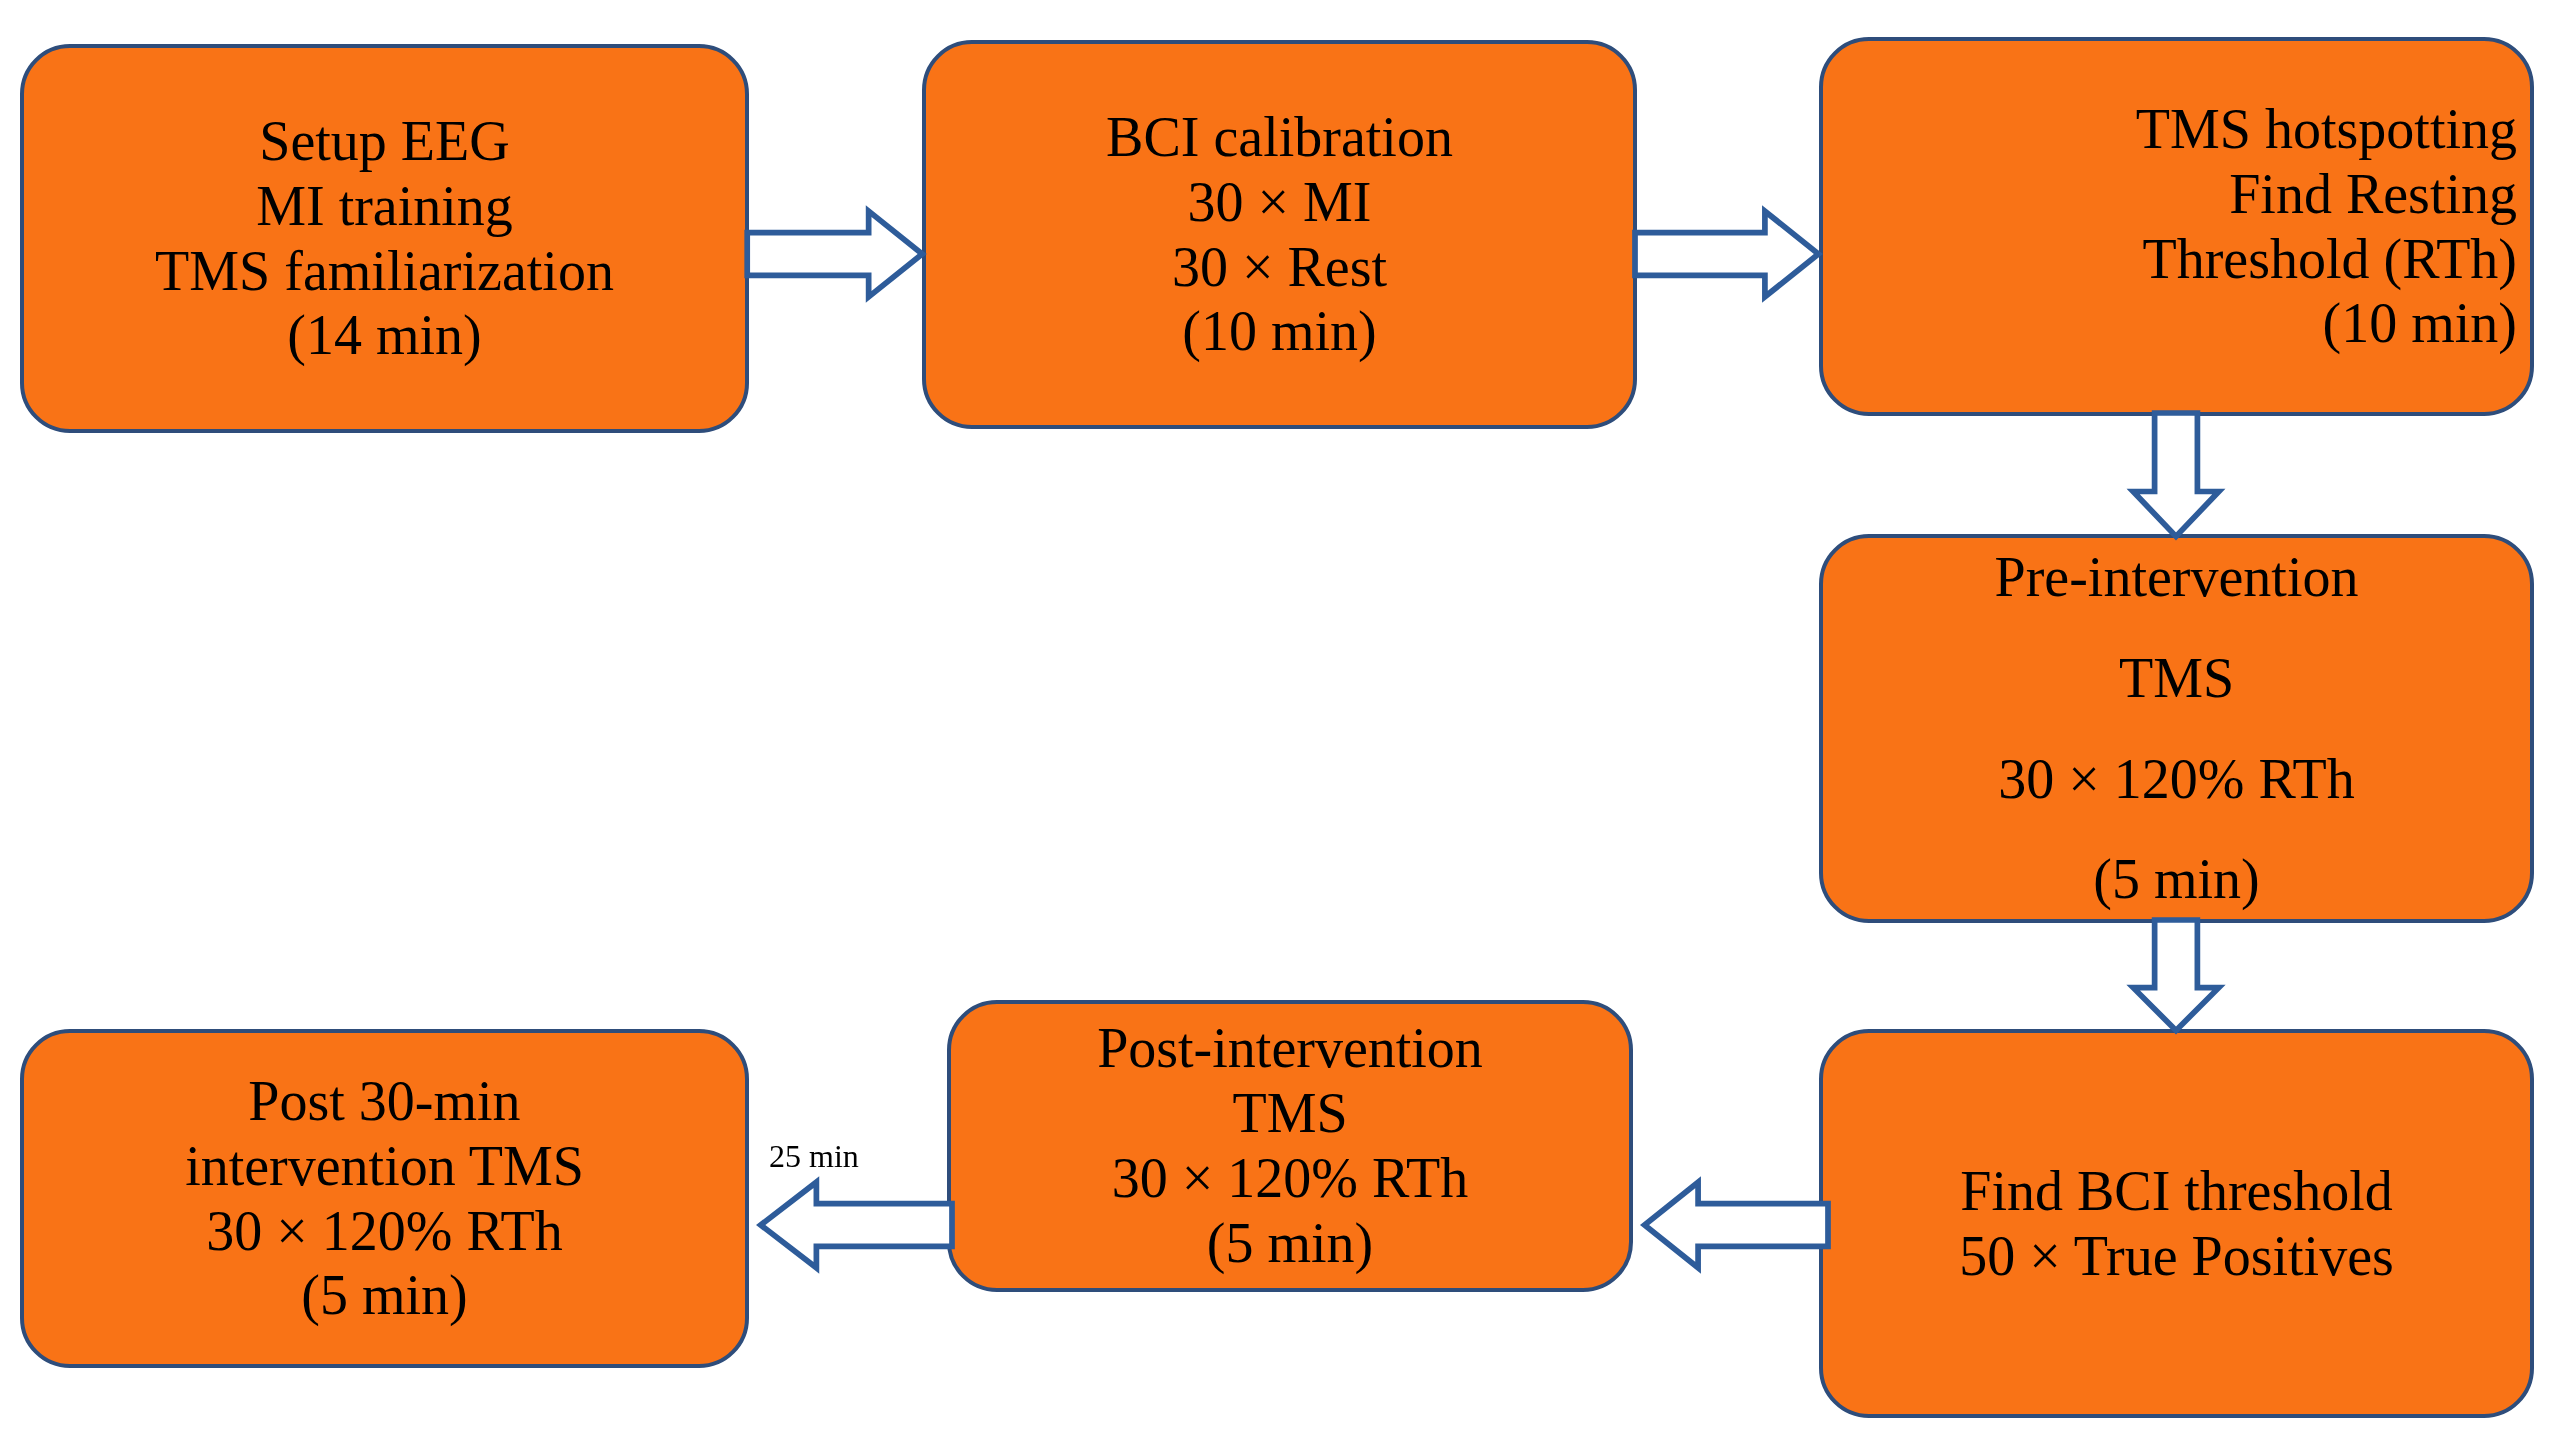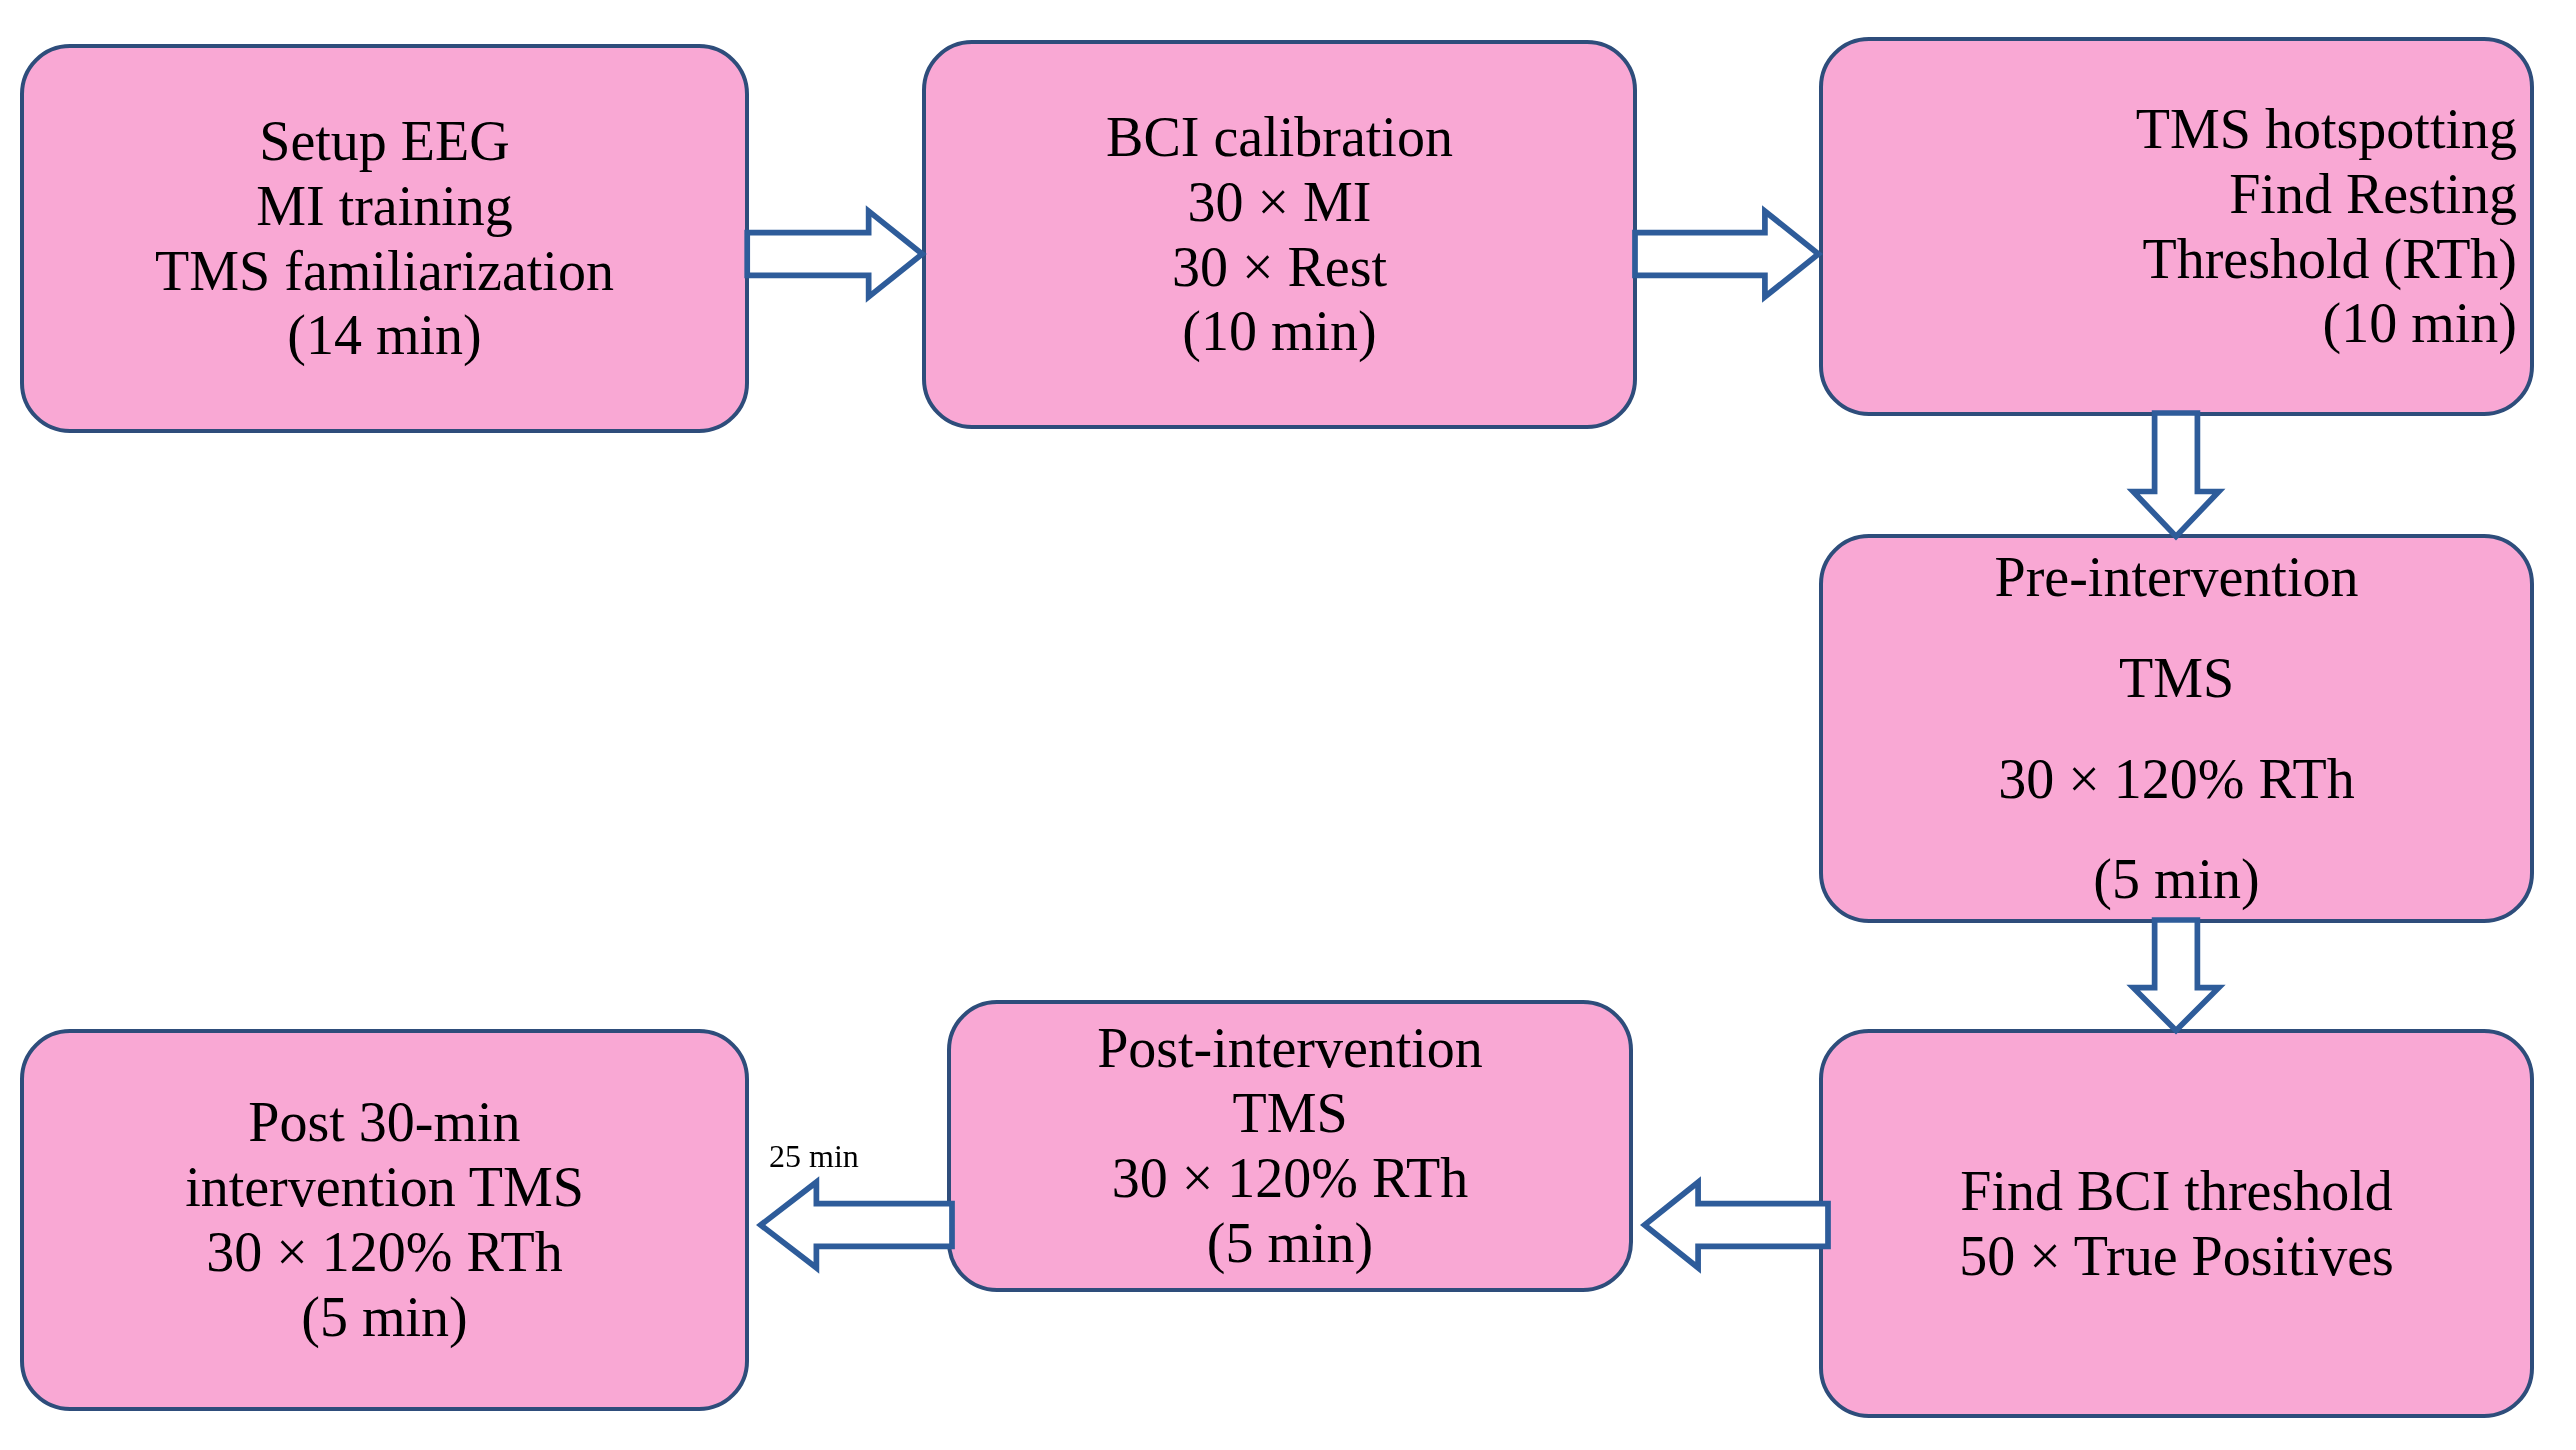--- a/index.html
+++ b/index.html
@@ -14,21 +14,21 @@
     height: 1451px;
     background: #ffffff;
     overflow: hidden;
     font-family: "Liberation Serif", "DejaVu Serif", serif;
   }
   .node {
     position: absolute;
     box-sizing: border-box;
     border: 4.3px solid #2E4D7B;
     border-radius: 50px;
-    background: #f9a8d4;
+    background: #f97316;
     display: flex;
     flex-direction: column;
     align-items: center;
     justify-content: center;
     text-align: center;
     color: #000000;
     font-size: 56px;
     line-height: 1.16;
     padding: 7.1px 13px;
     white-space: nowrap;
@@ -89,21 +89,21 @@
     <span class="line">50 × True Positives</span>
   </div>
 
   <div class="node" style="left:947px; top:1000px; width:686px; height:292px;">
     <span class="line">Post-intervention</span>
     <span class="line">TMS</span>
     <span class="line">30 × 120% RTh</span>
     <span class="line">(5 min)</span>
   </div>
 
-  <div class="node" style="left:20px; top:1029px; width:729px; height:382px;font-family:Liberation Serif, serif;">
+  <div class="node" style="left:20px; top:1029px; width:729px; height:339px;font-family:Liberation Serif, serif;">
     <span class="line">Post 30-min</span>
     <span class="line">intervention TMS</span>
     <span class="line">30 × 120% RTh</span>
     <span class="line">(5 min)</span>
   </div>
 
   <div class="arrow" style="left:747px; top:204px; width:179px; height:100px;">
     <svg width="179" height="100" viewBox="0 0 250 140">
       <polygon points="0,40 170,40 170,10 245,70 170,130 170,100 0,100" fill="#ffffff" stroke="#2E5C9A" stroke-width="8" stroke-linejoin="miter"></polygon>
     </svg>

